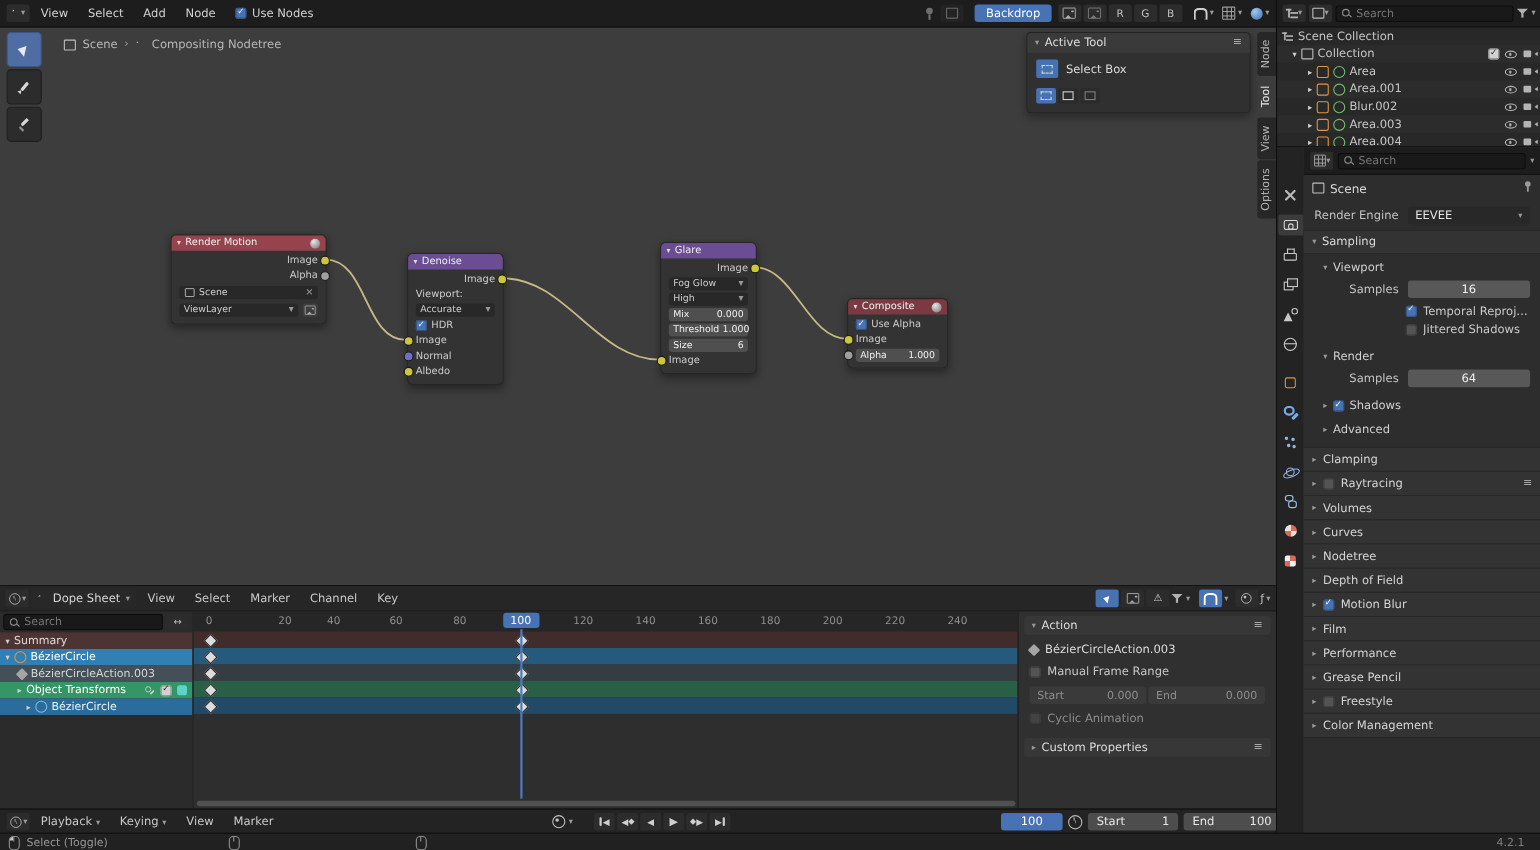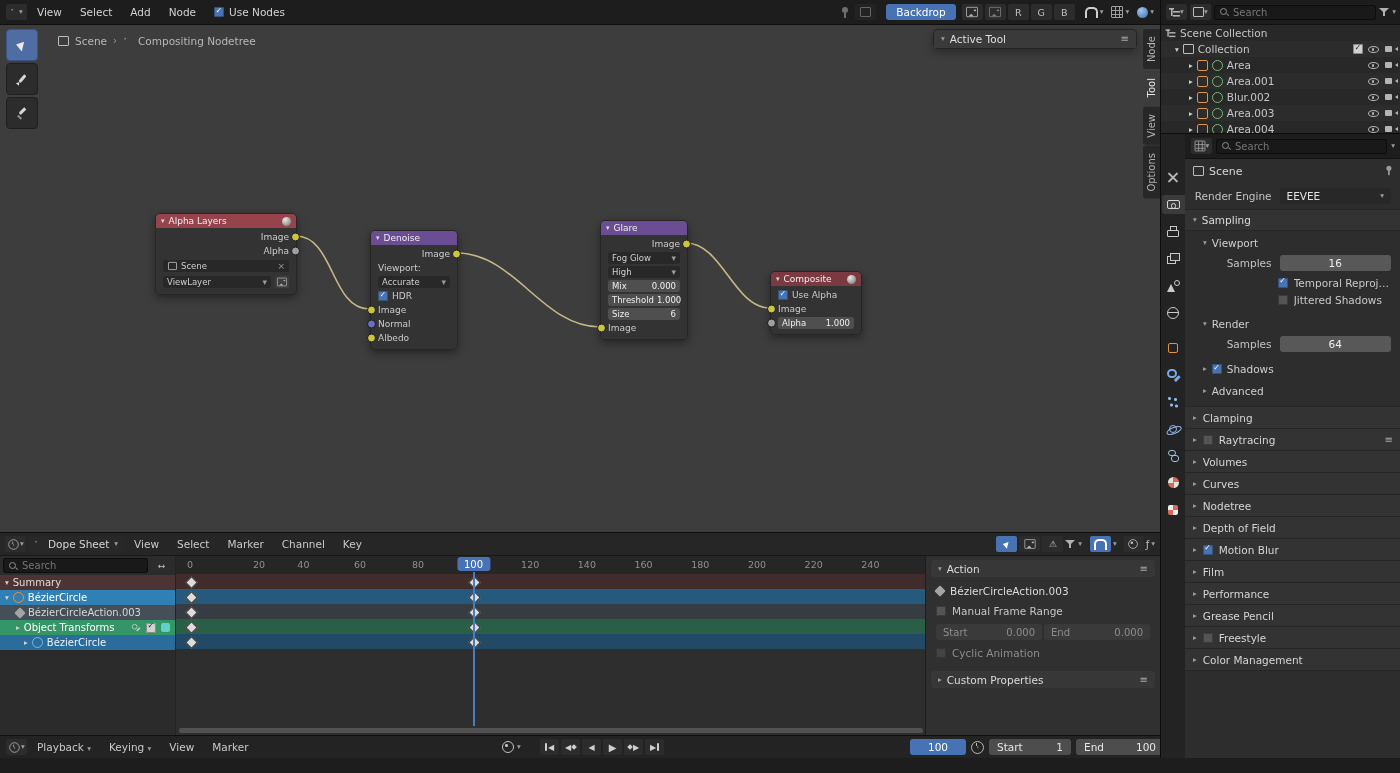--- a/index.html
+++ b/index.html
@@ -281,21 +281,21 @@
 
       <svg class="wires" width="1160" height="507">
         <path d="M296,211 C334,211 331,284 369,284" fill="none" stroke="#c6b887" stroke-width="1.6"></path>
         <path d="M457,228 C515,228 542,302 600,302" fill="none" stroke="#c6b887" stroke-width="1.6"></path>
         <path d="M686,218 C722,218 734,283 770,283" fill="none" stroke="#c6b887" stroke-width="1.6"></path>
       </svg>
 
       <div class="node" style="left:155px;top:188px;width:140px">
         <div class="node-h" style="background:#96434e">
           <span class="nha">▾</span>
-          <span>Alpha Layers</span>
+          <span>Render Motion</span>
           <span class="ic i-sphere" style="margin-left:auto"></span>
         </div>
         <div class="node-b">
           <div class="nrow out">
               <span>Image</span>
               <i class="sk y o"></i>
             </div>
           <div class="nrow out">
               <span>Alpha</span>
               <i class="sk g o"></i>
@@ -427,20 +427,39 @@
               </div>
             </div>
         </div>
       </div>
 
       <div class="tpanel">
         <div class="tpanel-h">
           <span class="chev">▾</span>
           <span>Active Tool</span>
           <span class="ham">≡</span>
+        </div>
+        <div class="tpanel-b">
+          <div class="row" style="gap:7px">
+            <span class="selbtn on" style="width:20px;height:17px">
+                <span class="sq"></span>
+              </span>
+            <span style="font-size:10.5px;color:#dcdcdc">Select Box</span>
+          </div>
+          <div class="row" style="gap:2px;margin-top:9px">
+            <span class="selbtn on">
+                <span class="sq"></span>
+              </span>
+            <span class="selbtn">
+                <span class="sq" style="border-style:solid"></span>
+              </span>
+            <span class="selbtn">
+                <span class="sq" style="border-style:solid;opacity:.5"></span>
+              </span>
+          </div>
         </div>
       </div>
 
       <div class="etabs">
         <span class="etab">Node</span>
         <span class="etab on">Tool</span>
         <span class="etab">View</span>
         <span class="etab">Options</span>
       </div>
     </div>
@@ -898,14 +917,24 @@
         <span class="cb sm"></span>
         <span>Freestyle</span>
       </div>
       <div class="psec">
         <span class="chev">▸</span>
         <span>Color Management</span>
       </div>
     </div>
   </div>
 
+  <div class="statusbar">
+    <span class="row" style="gap:6px;padding-left:8px">
+      <span class="ic i-mouse lmb"></span>
+      <span>Select (Toggle)</span>
+    </span>
+    <span class="ic i-mouse" style="margin-left:110px"></span>
+    <span class="ic i-mouse" style="margin-left:160px"></span>
+    <span class="grow"></span>
+    <span style="padding-right:14px;color:#7f7f7f">4.2.1</span>
+  </div>
 
 </div>
 
 </body></html>

